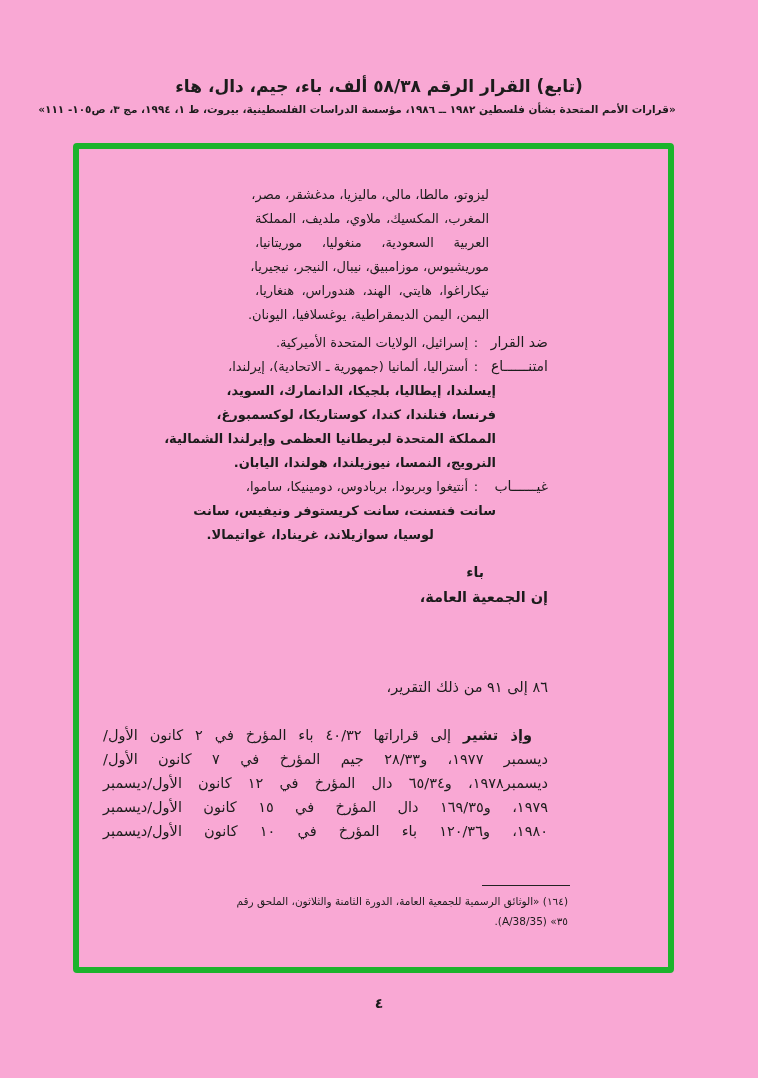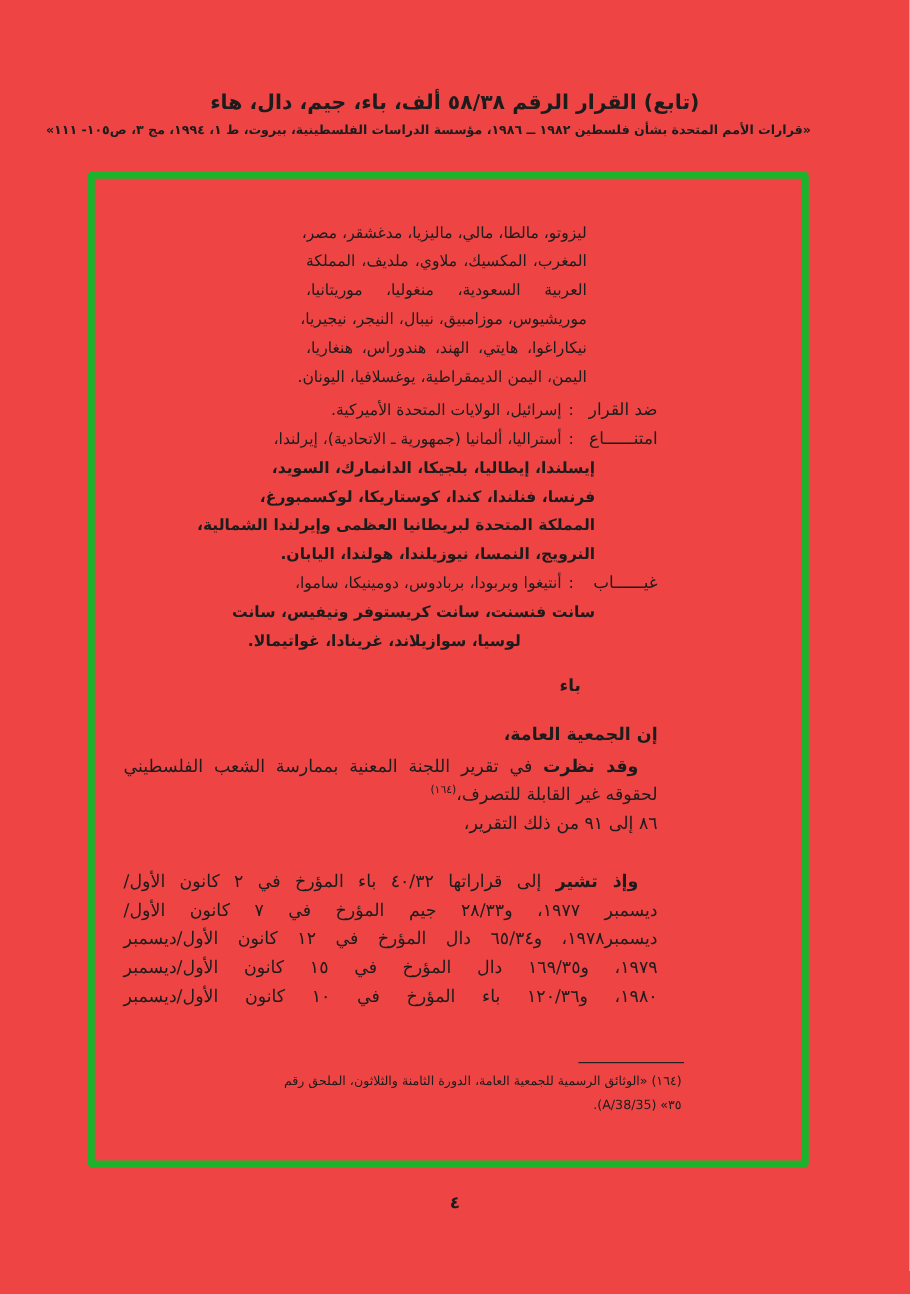--- a/index.html
+++ b/index.html
@@ -1,17 +1,17 @@
 <!DOCTYPE html>
 <html lang="ar"><head>
 <meta charset="utf-8">
 <style>
   html,body{margin:0;padding:0;background:#e8e8e8;}
   #page{
-    position:relative;width:758px;height:1078px;background:#ef4444;
+    position:relative;width:758px;height:1078px;background:#f9a8d4;
     font-family:"DejaVu Sans",sans-serif;color:#1c1c1c;overflow:hidden;
     margin:0 auto;
   }
   .rtl{direction:rtl;unicode-bidi:embed;}
   
   .doc-title{
     position:absolute;top:76px;left:0;width:758px;text-align:center;
     font-size:17px;font-weight:bold;letter-spacing:0;
   }
   .doc-subtitle{
@@ -114,31 +114,24 @@
       </div>
       <div class="vote-rest">
 
       <div class="line">سانت فنسنت، سانت كريستوفر ونيفيس، سانت</div>
           <div class="line">لوسيا، سوازيلاند، غرينادا، غواتيمالا.</div>
         </div>
     </div>
 
     <div class="section-heading rtl">باء</div>
 
-    <div class="para rtl" style="top:452px">
+    <div class="para rtl" style="top:436px">
       <div class="pline bold-line">إن الجمعية العامة،</div>
     </div>
 
-    <div class="para ends-short rtl" style="top:478px">
-      <div class="pline first">
-        <span class="lead">وقد نظرت</span>
-        <span>في تقرير اللجنة المعنية بممارسة الشعب الفلسطيني</span>
-      </div>
-      <div class="pline"><span>لحقوقه غير القابلة للتصرف،</span><sup class="fnref">(١٦٤)</sup></div>
-    </div>
 
     <div class="para ends-short rtl" style="top:526px">
       <div>
 
       <div class="pline">٨٦ إلى ٩١ من ذلك التقرير،</div>
         </div>
     </div>
 
     <div class="para rtl" style="top:574px">
       <div class="pline first">

